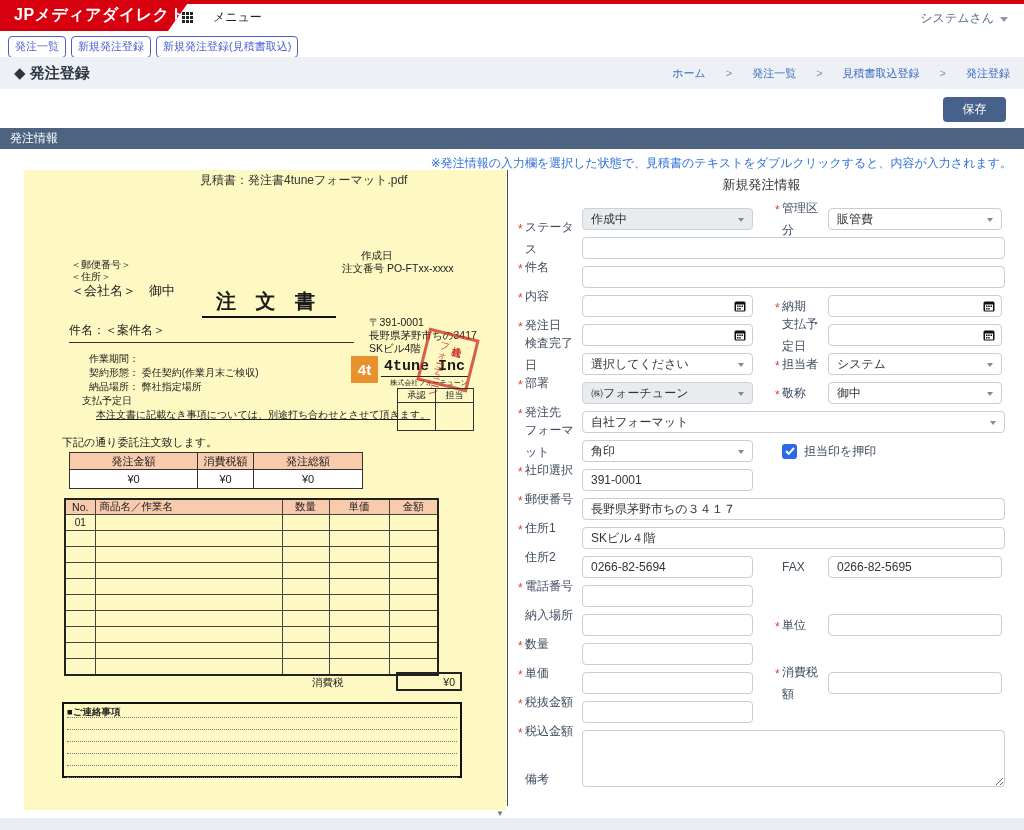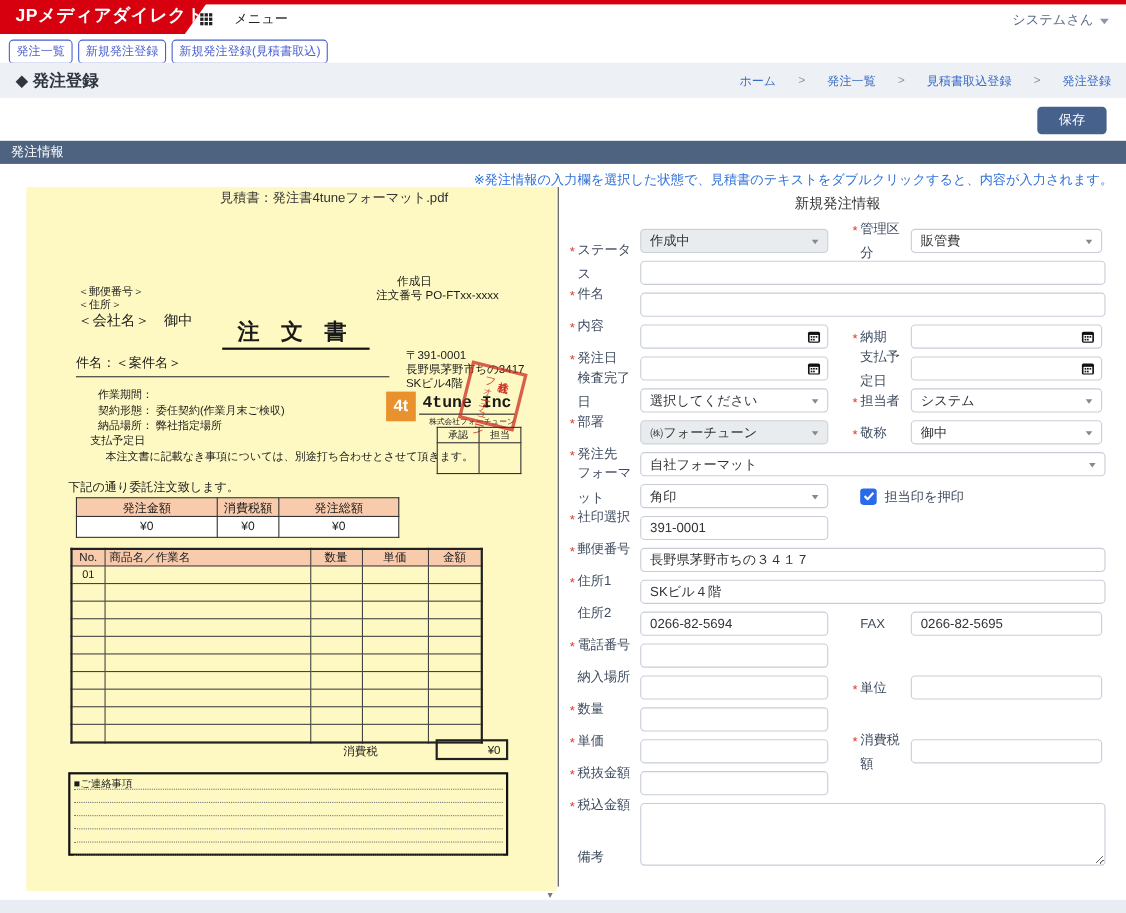--- a/index.html
+++ b/index.html
@@ -75,21 +75,21 @@
   .items-table { left:40px; top:328px; border-collapse:collapse; border:2px solid #222; }
   .items-table th { background:#f8cbad; border:1px solid #444; font-size:10.5px; font-weight:normal; height:15px; }
   .items-table td { border:1px solid #444; font-size:10px; height:16px; text-align:center; }
   .it-c0 { width:30px; } .it-c1 { width:187px; } .it-c2 { width:47px; } .it-c3 { width:60px; } .it-c4 { width:49px; }
   .items-table th.it-c1 { text-align:left; padding-left:4px; }
   .tax-label { left:288px; top:506px; width:82px; text-align:left; font-size:10.5px; }
   .tax-box { left:372px; top:502px; width:66px; height:19px; border:2px solid #222; font-size:10.5px;
              text-align:right; padding:2px 5px 0 0; }
   .contact-box { left:38px; top:532px; width:400px; height:76px; border:2px solid #111; padding:2px 3px; }
   .contact-box .cap { font-size:9.5px; }
-  .contact-box .dotline { height:12px; border-bottom:1px dotted #777; }
+  .contact-box .dotline { height:12px; border-bottom:1px dotted #777;font-weight:bold; }
 
   
   .form-pane { position:absolute; left:518px; top:176px; width:487px; }
   .form-title { text-align:center; font-size:13px; color:#333; margin-bottom:14px; }
   .frow { display:flex; align-items:center; height:22px; margin-bottom:7px; }
   .frow.tall { height:57px; align-items:flex-start; }
   .lbl { width:64px; flex:none; font-size:12px; color:#3f4c60; position:relative; padding-left:7px; line-height:22px;margin-top:38px; }
   .lbl.req::before { content:"*"; color:#e23d2e; position:absolute; left:0; top:2px; }
   .lbl2 { width:75px; flex:none; font-size:12px; color:#3f4c60; position:relative; padding-left:29px; line-height:22px; }
   .lbl2.req::before { content:"*"; color:#e23d2e; position:absolute; left:22px; top:2px; }
@@ -207,21 +207,21 @@
             <td></td>
             <td></td>
           </tr>
     </tbody>
       </table>
 
     <div class="pp t10" style="left:65px; top:182px;">作業期間：</div>
     <div class="pp t10" style="left:65px; top:196px;">契約形態：  委任契約(作業月末ご検収)</div>
     <div class="pp t10" style="left:65px; top:210px;">納品場所：  弊社指定場所</div>
     <div class="pp t10" style="left:58px; top:224px;">支払予定日</div>
-    <div class="pp t10" style="left:72px; top:238px;">本注文書に記載なき事項については、別途打ち合わせとさせて頂きます。</div>
+    <div class="pp t10" style="left:72px; top:238px;text-decoration:underline;">本注文書に記載なき事項については、別途打ち合わせとさせて頂きます。</div>
     <div class="pp t11" style="left:38px; top:265px;">下記の通り委託注文致します。</div>
 
     <table class="pp sum-table">
       <tbody>
           <tr>
         <th class="sum-c0">発注金額</th>
         <th class="sum-c1">消費税額</th>
         <th class="sum-c2">発注総額</th>
       </tr>
       <tr>

